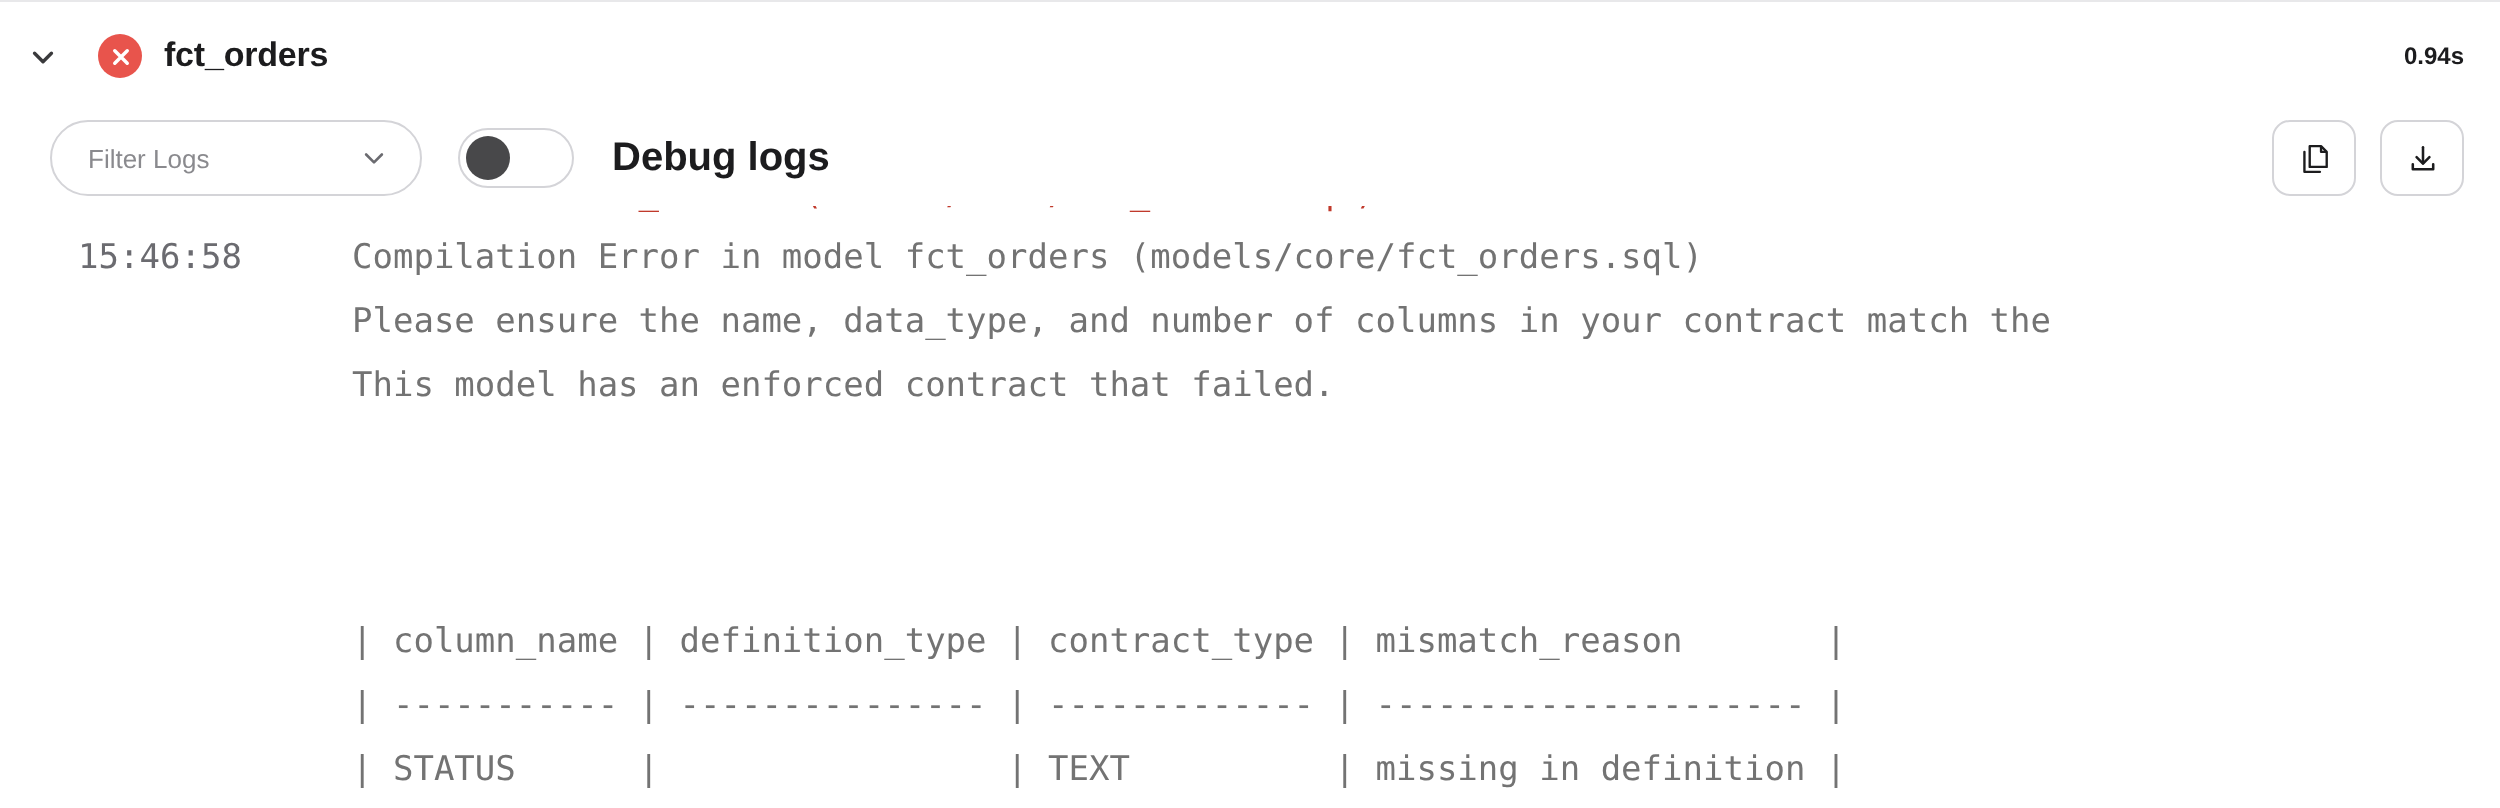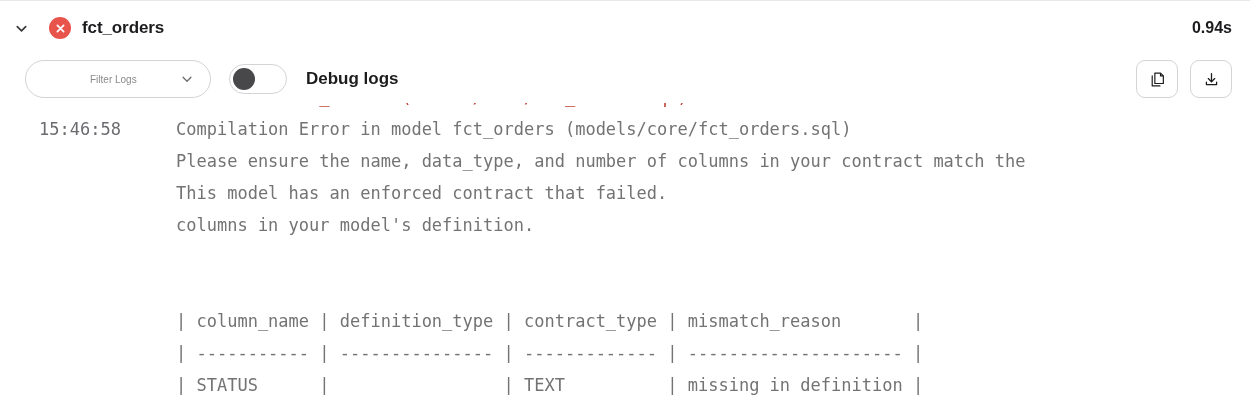--- a/index.html
+++ b/index.html
@@ -56,21 +56,21 @@
   .node-title {
     font-size: 17px;
     font-weight: bold;
     color: #1c1c1e;
     margin-left: 11px;
     letter-spacing: -0.1px;
     white-space: nowrap;
   }
   .spacer { flex: 1 1 auto; }
   .elapsed {
-    font-size: 16px;
+    font-size: 12px;
     font-weight: bold;
     color: #1c1c1e;
     white-space: nowrap;
   }
 
   
   .toolbar-row {
     height: 48px;
     display: flex;
     align-items: center;
@@ -84,25 +84,24 @@
     border-radius: 19px;
     background: #ffffff;
     display: flex;
     align-items: center;
     padding: 0 16px 0 18px;
     box-sizing: border-box;
     cursor: pointer;
     flex: 0 0 auto;
   }
   .filter-label {
-    font-size: 10px;
+    font-size: 13px;
     color: #8a8a8e;
     flex: 1 1 auto;
     white-space: nowrap;
-    margin-left: 46px;
   }
   .filter-select svg { display: block; flex: 0 0 auto; margin-left: 14px; }
 
   .toggle {
     width: 58px;
     height: 30px;
     border-radius: 15px;
     border: 1px solid #d4d4d8;
     background: #ffffff;
     position: relative;
@@ -114,21 +113,21 @@
   .toggle .knob {
     position: absolute;
     top: 3px;
     left: 3px;
     width: 22px;
     height: 22px;
     border-radius: 50%;
     background: #48484a;
   }
   .toggle-text {
-    font-size: 17px;
+    font-size: 20px;
     font-weight: bold;
     color: #1c1c1e;
     margin-left: 19px;
     white-space: nowrap;
   }
   .icon-btn {
     width: 40px;
     height: 36px;
     border: 1px solid #d4d4d8;
     border-radius: 9px;
@@ -243,21 +242,20 @@
       <div class="log-line">
         <span class="ts"></span>
         <span class="msg">Please ensure the name, data_type, and number of columns in your contract match the</span>
       </div>
       <div class="log-line">
         <span class="ts"></span>
         <span class="msg">This model has an enforced contract that failed.</span>
       </div>
       <div class="log-line">
         <span class="ts"></span>
-        <span class="msg">columns in your model's definition.</span>
       </div>
       <div class="log-line">
         <span class="ts"></span>
         <span class="msg"></span>
       </div>
       <div class="log-line">
         <span class="ts"></span>
         <span class="msg"></span>
       </div>
       <div class="log-line">

